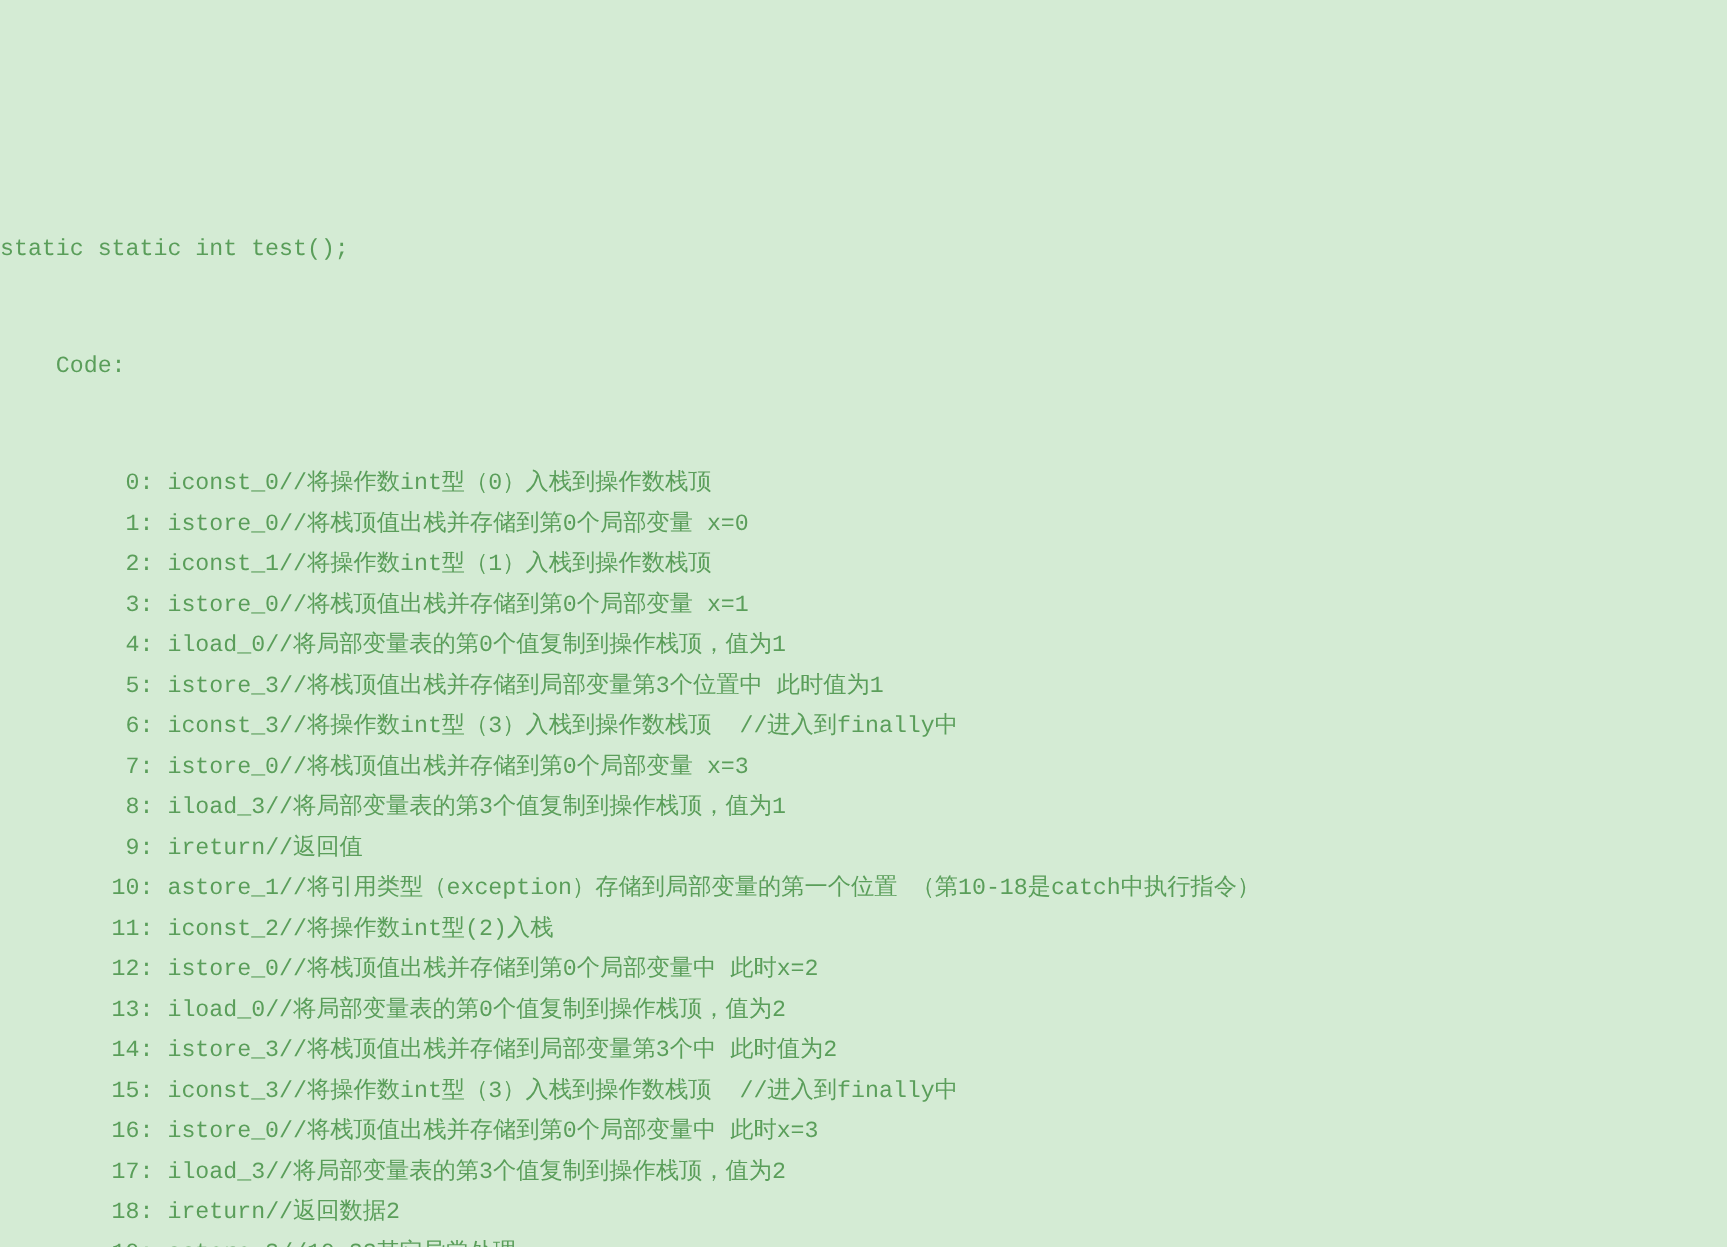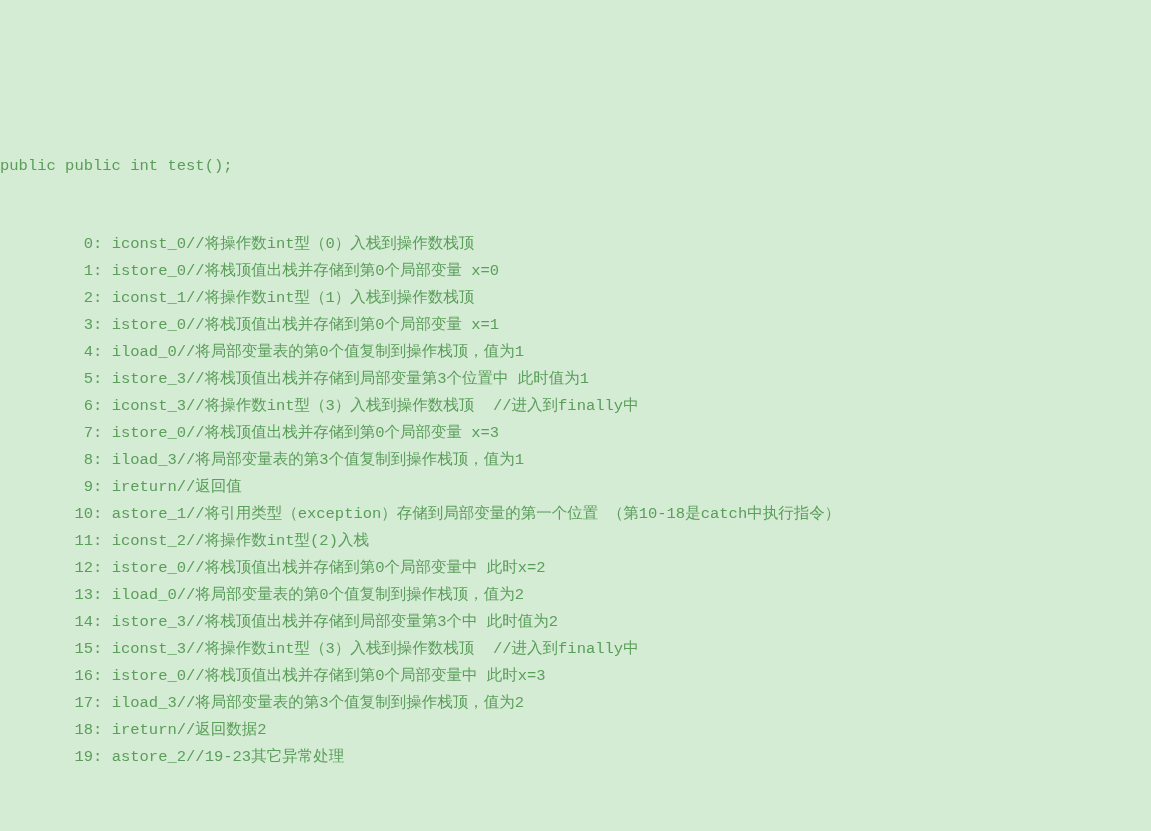--- a/index.html
+++ b/index.html
@@ -16,21 +16,22 @@
   .code-block { padding: 0; }
   .line { height: 27px; display: flex; align-items: center; }
   .underline { text-decoration-color: #b98f8f; text-decoration-style: wavy; }
 </style>
 </head>
 <body>
 
 
 
 <div class="code-block">
-  <div class="line"><span>public public int test();</span></div>
+  <div class="line"><span>static static int test();</span></div>
+  <div class="line"><span>    Code:</span></div>
   <div id="instructions"><div class="line"><span>         0: </span><span>iconst_0</span>     <span>//将操作数int型（0）入栈到操作数栈顶</span></div><div class="line"><span>         1: </span><span>istore_0</span>     <span>//将栈顶值出栈并存储到第0个局部变量 x=0</span></div><div class="line"><span>         2: </span><span>iconst_1</span>     <span>//将操作数int型（1）入栈到操作数栈顶</span></div><div class="line"><span>         3: </span><span>istore_0</span>     <span>//将栈顶值出栈并存储到第0个局部变量 x=1</span></div><div class="line"><span>         4: </span><span>iload_0</span>      <span>//将局部变量表的第0个值复制到操作栈顶，值为1</span></div><div class="line"><span>         5: </span><span>istore_3</span>     <span>//将栈顶值出栈并存储到局部变量第3个位置中 此时值为1</span></div><div class="line"><span>         6: </span><span>iconst_3</span>     <span>//将操作数int型（3）入栈到操作数栈顶  //进入到finally中</span></div><div class="line"><span>         7: </span><span>istore_0</span>     <span>//将栈顶值出栈并存储到第0个局部变量 x=3</span></div><div class="line"><span>         8: </span><span>iload_3</span>      <span>//将局部变量表的第3个值复制到操作栈顶，值为1</span></div><div class="line"><span>         9: </span><span class="underline">ireturn</span>      <span>//返回值</span></div><div class="line"><span>        10: </span><span>astore_1</span>     <span>//将引用类型（exception）存储到局部变量的第一个位置 （第10-18是catch中执行指令）</span></div><div class="line"><span>        11: </span><span>iconst_2</span>      <span>//将操作数int型(2)入栈</span></div><div class="line"><span>        12: </span><span>istore_0</span>      <span>//将栈顶值出栈并存储到第0个局部变量中 此时x=2</span></div><div class="line"><span>        13: </span><span>iload_0</span>       <span>//将局部变量表的第0个值复制到操作栈顶，值为2</span></div><div class="line"><span>        14: </span><span>istore_3</span>      <span>//将栈顶值出栈并存储到局部变量第3个中 此时值为2</span></div><div class="line"><span>        15: </span><span>iconst_3</span>      <span>//将操作数int型（3）入栈到操作数栈顶  //进入到finally中</span></div><div class="line"><span>        16: </span><span>istore_0</span>      <span>//将栈顶值出栈并存储到第0个局部变量中 此时x=3</span></div><div class="line"><span>        17: </span><span>iload_3</span>       <span>//将局部变量表的第3个值复制到操作栈顶，值为2</span></div><div class="line"><span>        18: </span><span class="underline">ireturn</span>       <span>//返回数据2</span></div><div class="line"><span>        19: </span><span>astore_2</span>      <span>//19-23其它异常处理</span></div></div>
   
   
   
 </div>
 
 
 
 
 </body></html>

